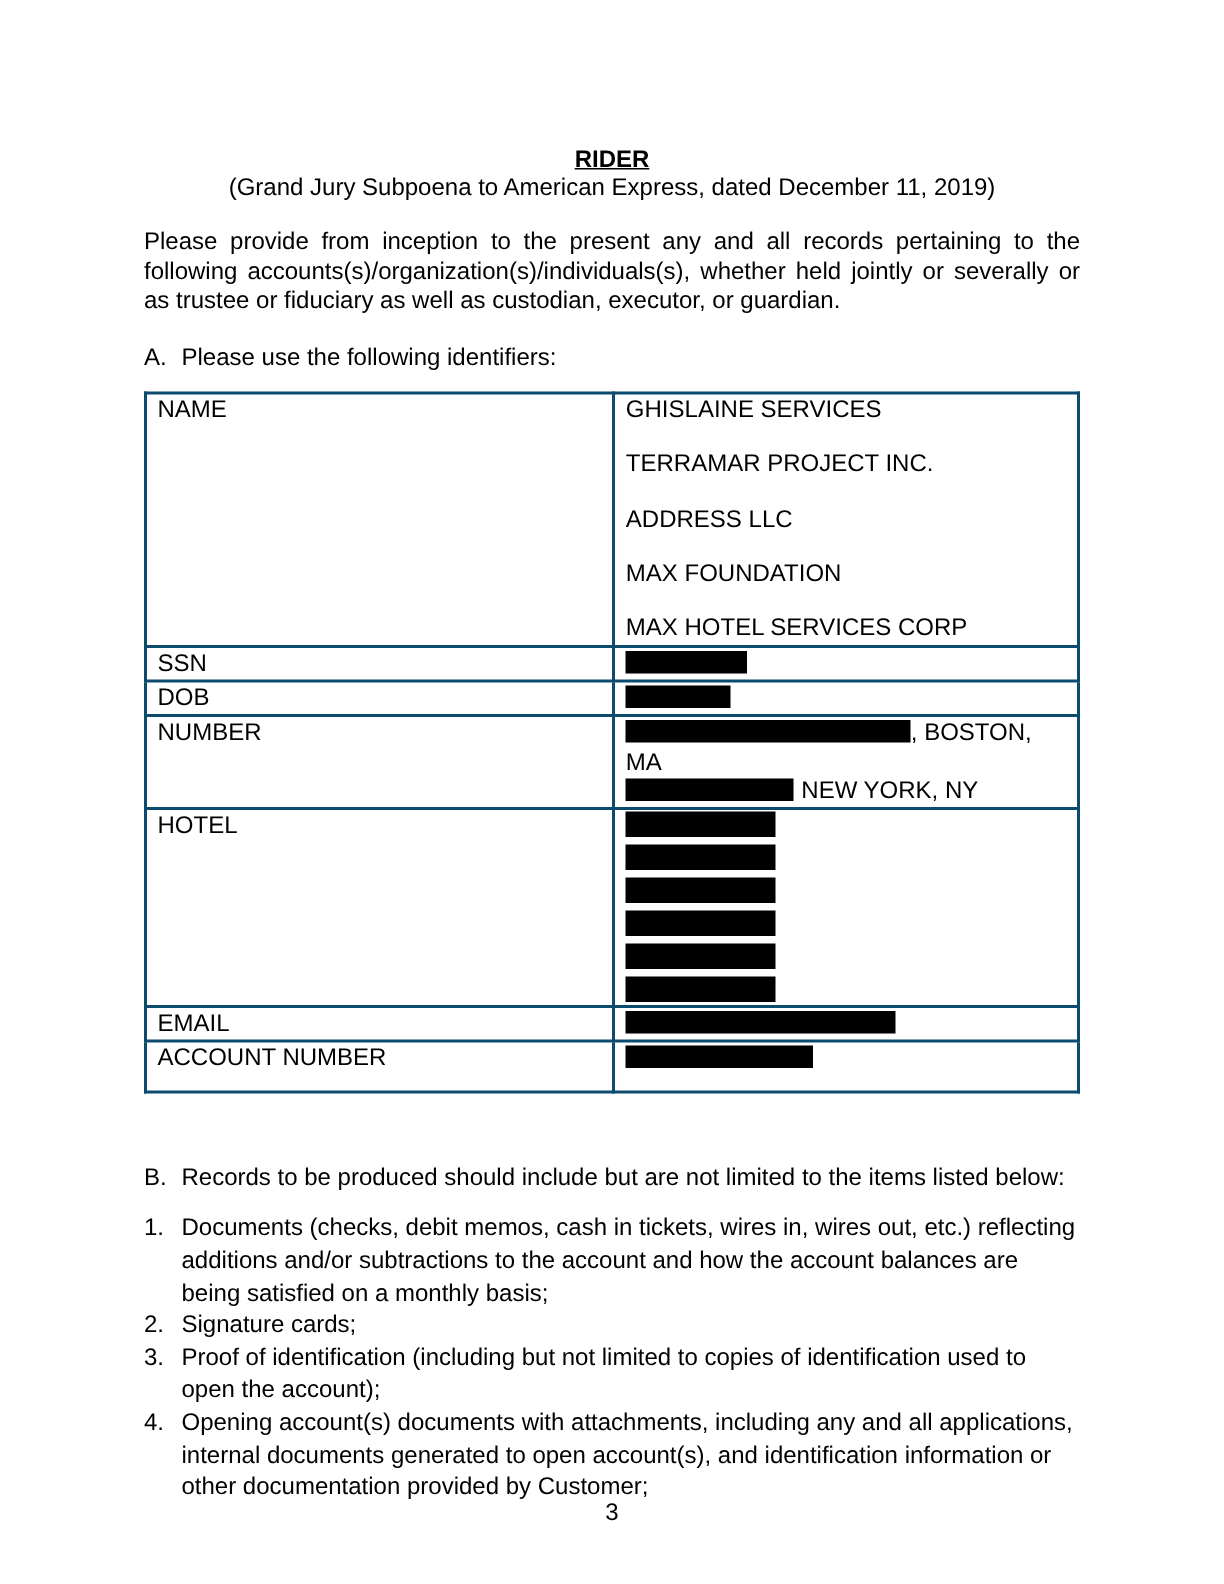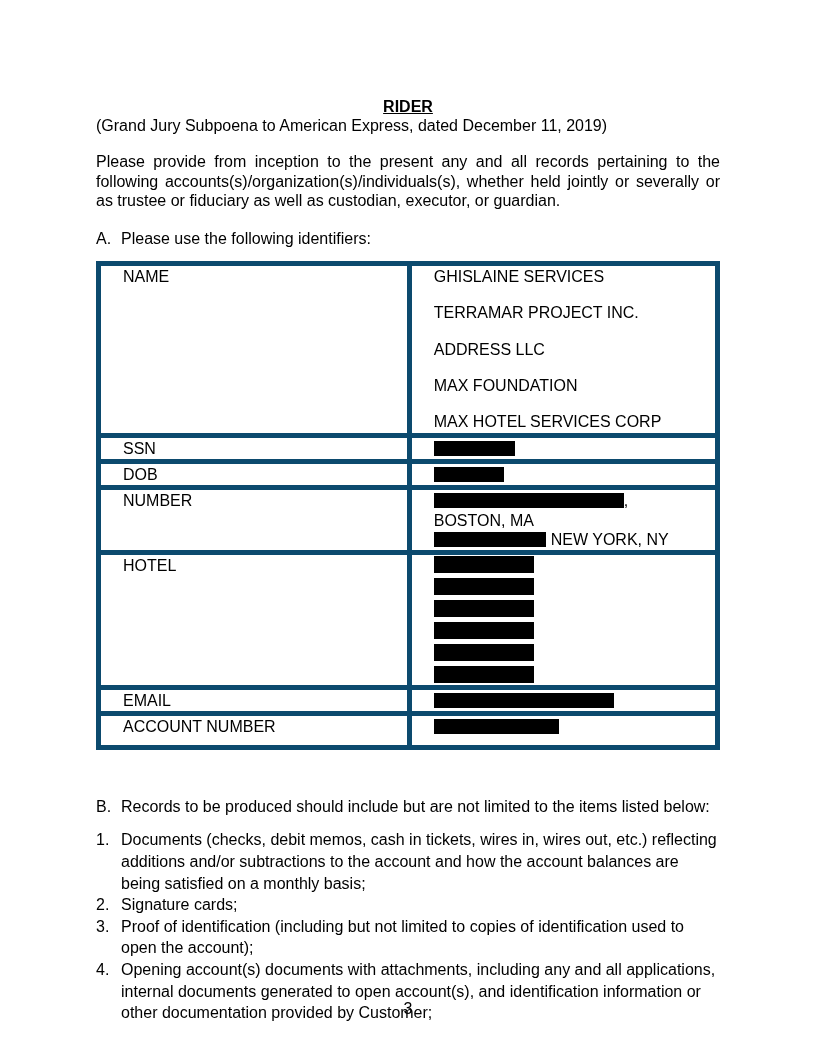--- a/index.html
+++ b/index.html
@@ -5,30 +5,30 @@
   * { box-sizing: border-box; }
   html, body { margin: 0; padding: 0; background: #ffffff; }
   .page {
     width: 816px; height: 1056px; margin: 0 auto; background: #ffffff;
     position: relative; font-family: Liberation Sans, sans-serif;
     font-size: 16px; line-height: 1.2; color: #000000; overflow: hidden;
   }
   .content { position: absolute; top: 97px; left: 96px; right: 96px; }
 
   .title  { text-align: center; font-weight: bold; text-decoration: underline; }
-  .subtitle { }
+  .subtitle { text-align: center; }
   .intro { text-align: justify; margin: 17px 0 0 0; }
 
   .section-head { display: flex; margin-top: 19px; }
   .sec-num { flex: 0 0 25px; }
   .sec-text { flex: 1; }
   .section-b { margin-top: 47px; }
 
   table.id-table { border-collapse: collapse; width: 100%; margin-top: 13px; table-layout: fixed; }
-  .id-table td { border: 5px solid #0c4a6e; padding: 1px 22px; vertical-align: top; }
+  .id-table td { border: 2px solid #0c4a6e; padding: 1px 7px; vertical-align: top; }
   .col-label { width: 50.2%; }
 
   .name-line { margin-bottom: 17px; }
   .name-line:last-child { margin-bottom: 1px; }
 
   .bar { background: #000; display: inline-block; height: 15px; vertical-align: -2px; }
   .bar-block { background: #000; display: block; height: 17px; margin-bottom: 5px; }
   .bar-block:last-child { margin-bottom: 1px; }
   .addr-line2 { }
   .city-2 { margin-left: 5px; }

